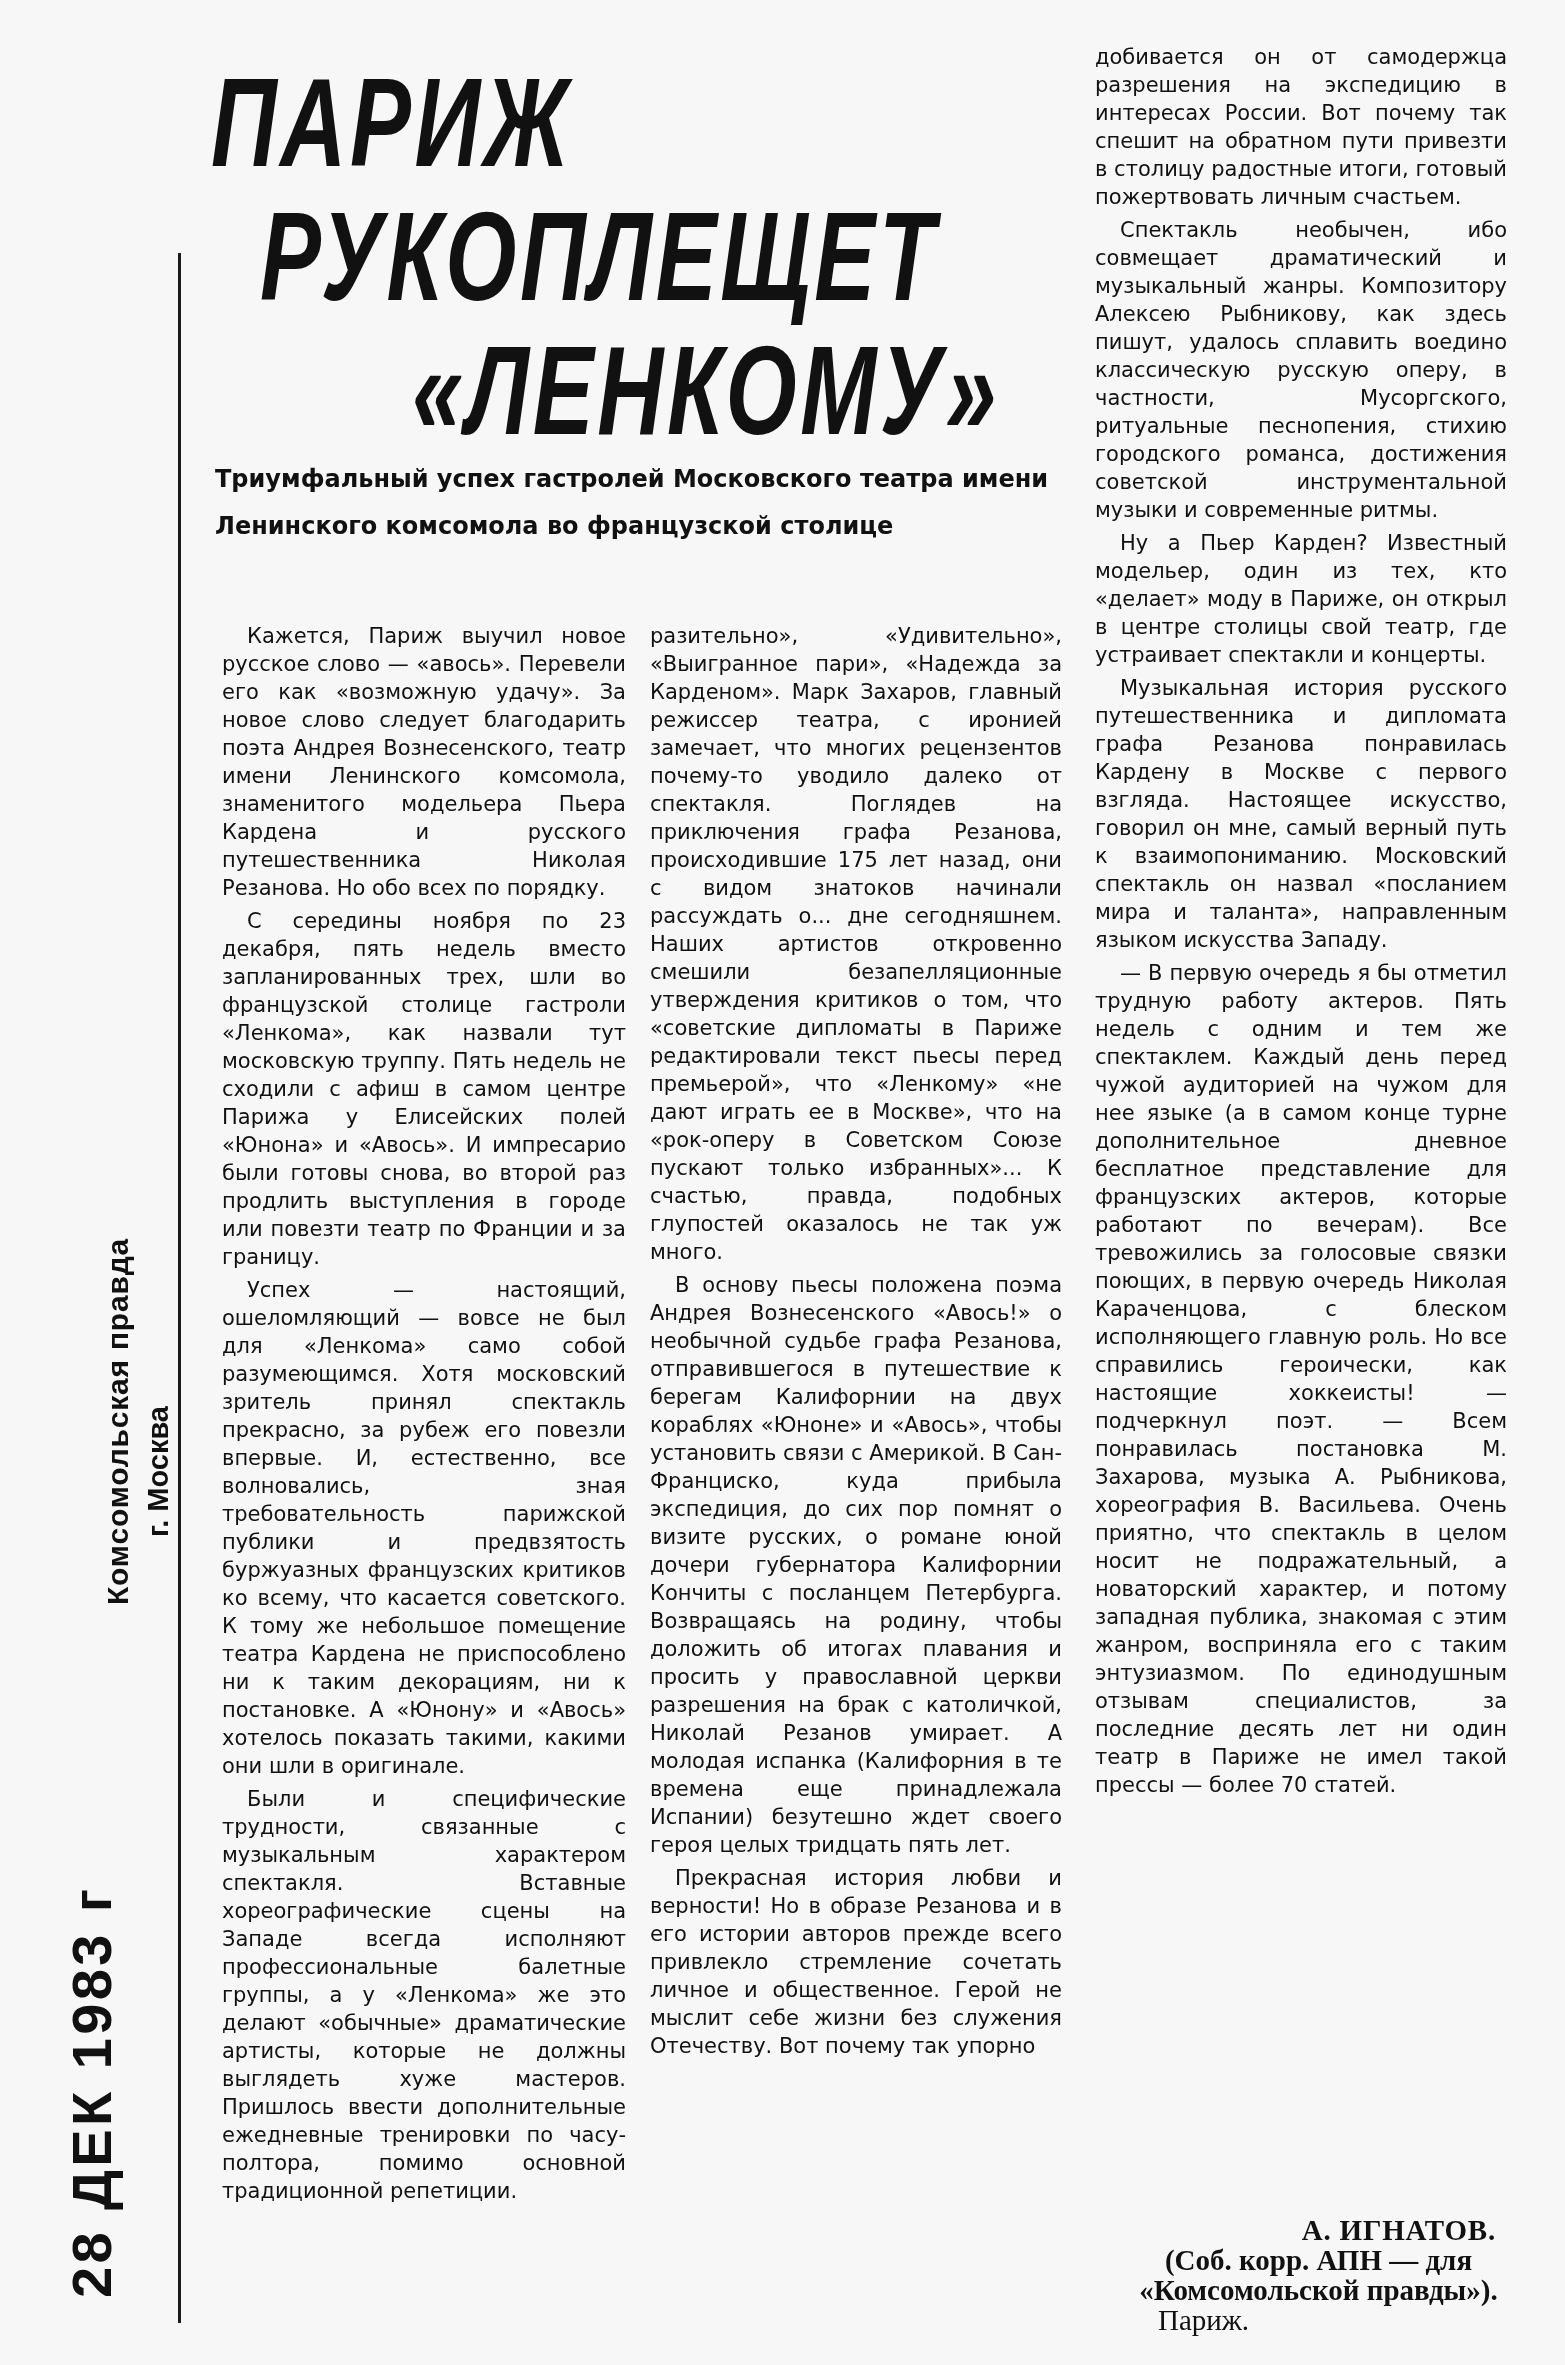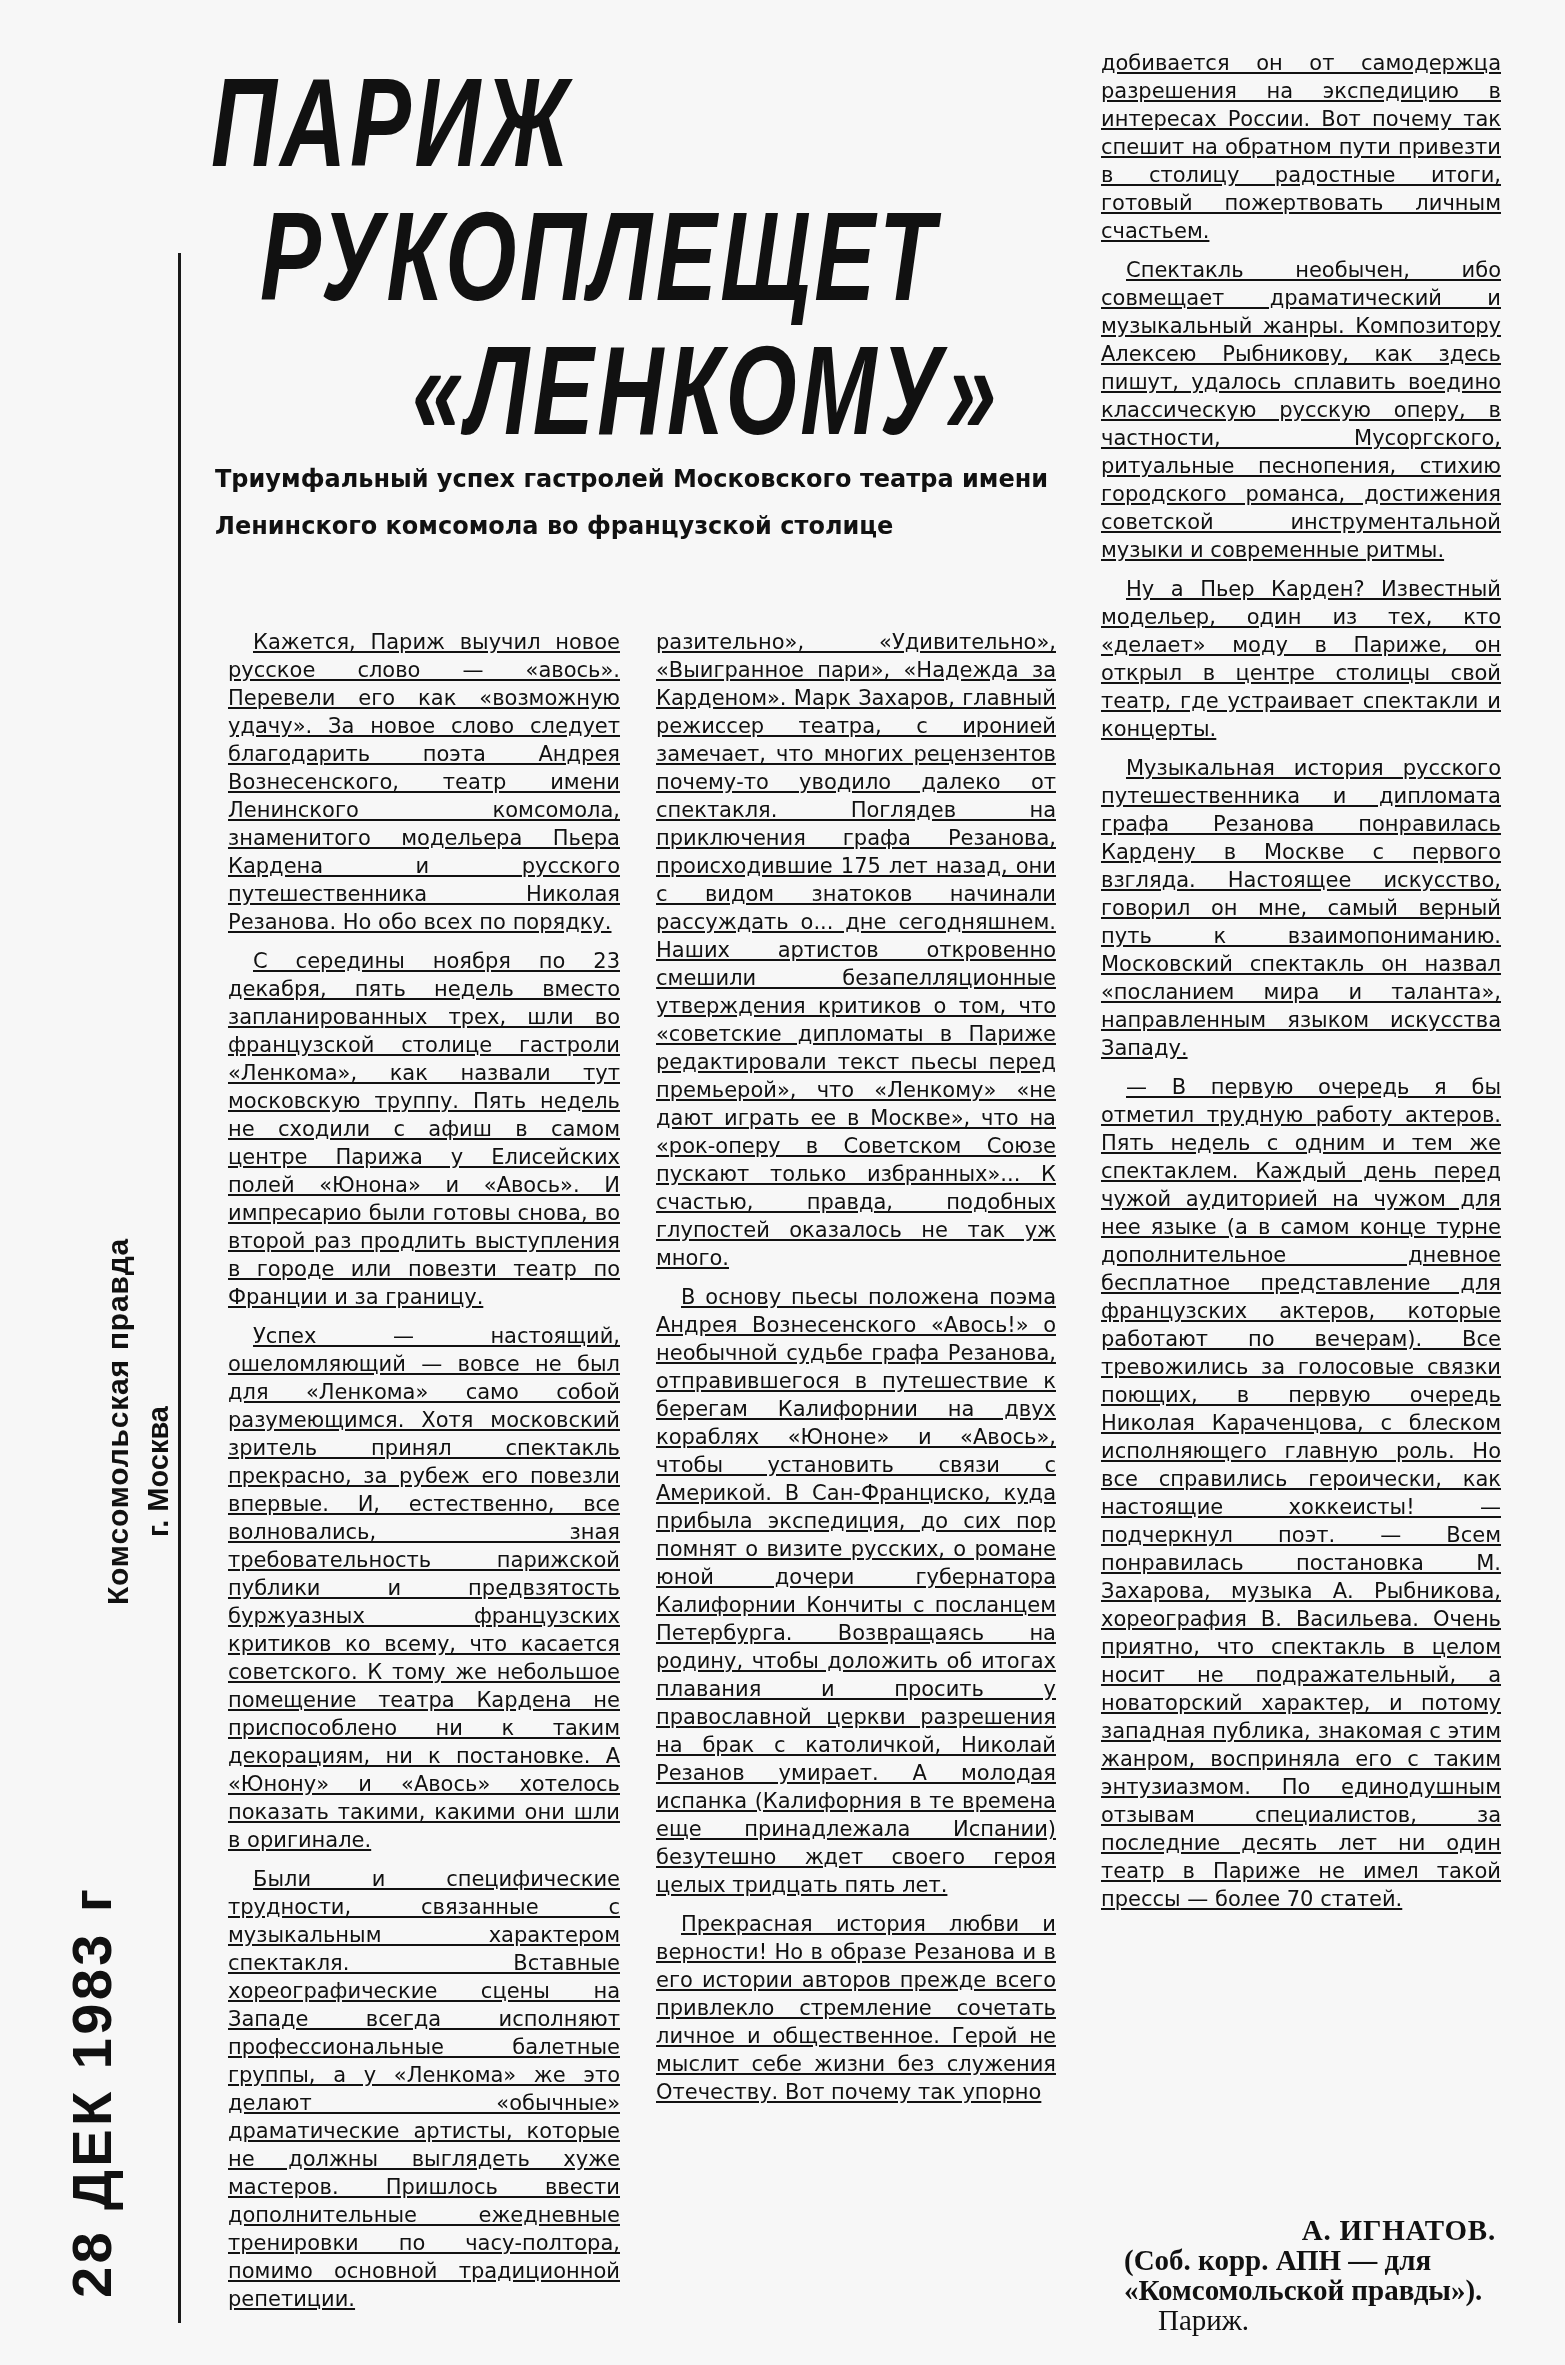--- a/index.html
+++ b/index.html
@@ -49,32 +49,32 @@
   .subhead {
     position: absolute; left: 215px; top: 456px; width: 845px;
     font-family: "DejaVu Sans", sans-serif; font-weight: 700;
     font-size: 24px; line-height: 47px;
   }
   .col {
     position: absolute; font-family: "DejaVu Sans", sans-serif;
     font-size: 21px; line-height: 28px; text-align: justify;
     hyphens: manual;
   }
-  .col p { margin: 11px; text-indent: 25px; text-decoration: underline; }
+  .col p { margin: 5px; text-indent: 25px; }
   .col p.noindent { text-indent: 0; }
   .col1 { left: 217px; top: 617px; width: 414px; }
   .col2 { left: 645px; top: 617px; width: 422px; }
   .col3 { left: 1090px; top: 38px; width: 422px; }
   .sign {
     position: absolute; left: 1124px; top: 2171px; width: 389px;
     font-family: "Liberation Serif", serif; font-weight: 700;
     font-size: 29px; line-height: 30px; margin-top: 44px;
   }
   .sign .author { text-align: right; padding-right: 17px; letter-spacing: 0.8px; }
-  .sign .source { }
+  .sign .source { text-align: center; }
   .sign .place { padding-left: 34px; font-weight: 400; }
 </style>
 </head>
 <body>
 
 <div class="vline"></div>
 
 <div class="stamp-paper">
   <div class="name">Комсомольская правда</div>
   <div class="city">г. Москва</div>

